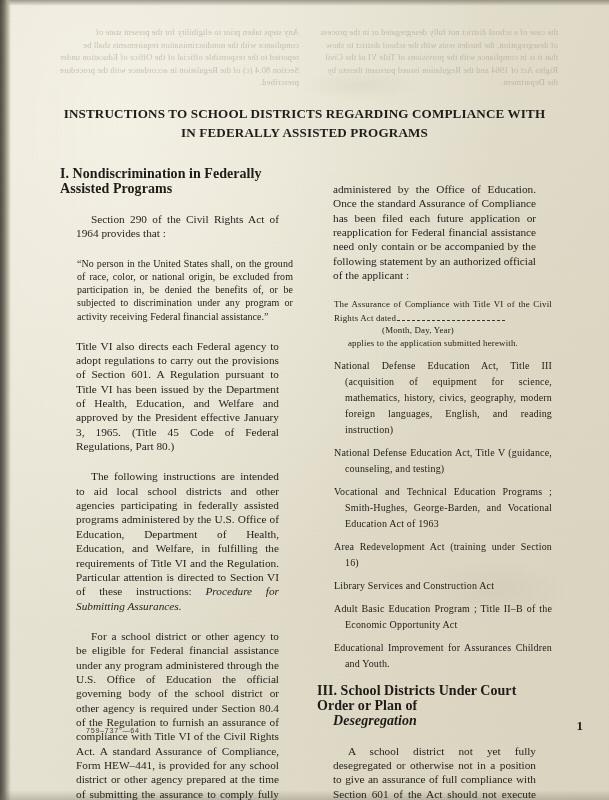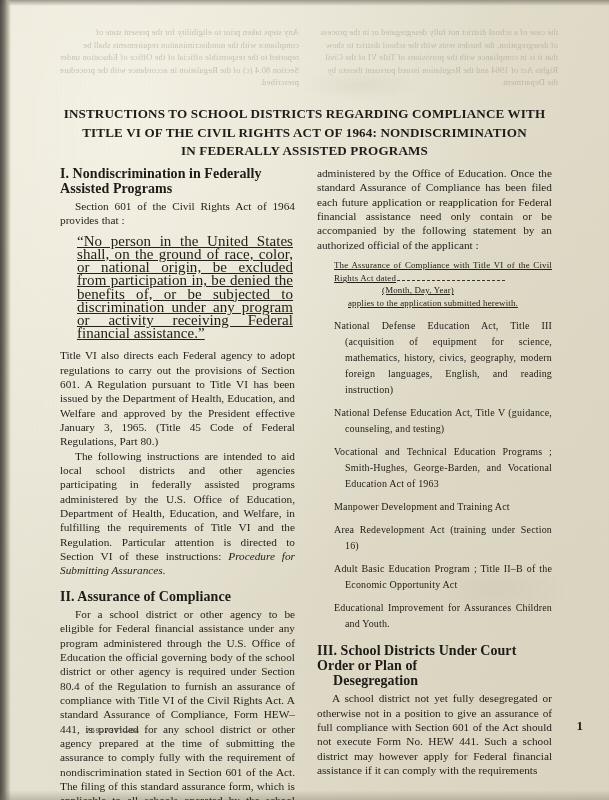--- a/index.html
+++ b/index.html
@@ -107,57 +107,55 @@
 
   h2.sec {
     font-size: 14px;
     font-weight: bold;
     line-height: 15px;
     margin: 0 0 3px 0;
     color: #1d1b17;
     letter-spacing: .05px;
   }
   h2.sec.spaced { margin-top: 11px; }
-  h2.sec .hang { display: block; padding-left: 16px; }
+  h2.sec .hang { display: block; padding-left: 16px; font-style: italic; }
 
   p.body {
-    margin: 0;
+    margin: 16px;
     font-size: 11.3px;
     line-height: 14.35px;
     text-align: justify;
     text-justify: inter-word;
     color: #201e19;
     text-indent: 15px;
     letter-spacing: -.02px;
     word-spacing: .1px;
   }
   p.body.noind { text-indent: 0; }
   p.body i { font-style: italic; }
 
   blockquote.quote {
     margin: 7px 0 8px 0;
     padding-left: 17px;
     padding-right: 2px;
-    font-size: 15px;
+    font-size: 10px;
     line-height: 13.2px;
     text-align: justify;
     color: #232019;
     letter-spacing: .05px;
-    text-decoration: underline;
   }
 
   .assurance {
     margin: 7px 0 8px 0;
     padding-left: 17px;
     font-size: 8.9px;
     line-height: 13.1px;
     color: #232019;
     letter-spacing: .18px;
     text-align: justify;
-    text-decoration: underline;
   }
   .assurance .rule {
     display: inline-block;
     width: 108px;
     border-bottom: 1px dashed #3a352c;
     height: 7px;
     margin: 0 1px;
     vertical-align: baseline;
   }
   .assurance .mdy {
@@ -233,61 +231,59 @@
 
   <div class="bleed">
     <div class="bcol">the case of a school district not fully desegregated or in the process of desegregation, the burden rests with the school district to show that it is in compliance with the provisions of Title VI of the Civil Rights Act of 1964 and the Regulation issued pursuant thereto by the Department.</div>
     <div class="bcol">Any steps taken prior to eligibility for the present state of compliance with the nondiscrimination requirements shall be reported to the responsible official of the Office of Education under Section 80.4 (c) of the Regulation in accordance with the procedure prescribed.</div>
   </div>
 
   <div class="content">
 
     <div class="title">
       <span class="l2">INSTRUCTIONS TO SCHOOL DISTRICTS REGARDING COMPLIANCE WITH</span>
-      <span class="l2">TITLE VI OF THE CIVIL RIGHTS ACT OF 1964: NONDISCRIMINATION</span>
       <span class="l2">IN FEDERALLY ASSISTED PROGRAMS</span>
     </div>
 
     <div class="cols">
 
       <div class="col">
 
         <h2 class="sec">I. Nondiscrimination in Federally Assisted Programs</h2>
 
-        <p class="body">Section 601 of the Civil Rights Act of 1964 provides that :</p>
+        <p class="body">Section 290 of the Civil Rights Act of 1964 provides that :</p>
 
         <blockquote class="quote">“No person in the United States shall, on the ground of race, color, or national origin, be excluded from participation in, be denied the benefits of, or be subjected to discrimination under any program or activity receiving Federal financial assistance.”</blockquote>
 
         <p class="body noind">Title VI also directs each Federal agency to adopt regulations to carry out the provisions of Section 601.  A Regulation pursuant to Title VI has been issued by the Department of Health, Education, and Welfare and approved by the President effective January 3, 1965.  (Title 45 Code of Federal Regulations, Part 80.)</p>
 
         <p class="body"><span>The following instructions are intended to aid local school districts and other agencies participating in federally assisted programs administered by the U.S. Office of Education, Department of Health, Education, and Welfare, in fulfilling the requirements of Title VI and the Regulation. Particular attention is directed to Section VI of these instructions: </span><i>Procedure for Submitting Assurances.</i></p>
 
-        <h2 class="sec spaced">II. Assurance of Compliance</h2>
 
         <p class="body">For a school district or other agency to be eligible for Federal financial assistance under any program administered through the U.S. Office of Education the official governing body of the school district or other agency is required under Section 80.4 of the Regulation to furnish an assurance of compliance with Title VI of the Civil Rights Act. A standard Assurance of Compliance, Form HEW–441, is provided for any school district or other agency prepared at the time of submitting the assurance to comply fully with the requirement of nondiscrimination stated in Section 601 of the Act.  The filing of this standard assurance form, which is applicable to all schools operated by the school district, satisfies the assurance requirement for all programs of Federal financial assistance</p>
 
       </div>
 
       <div class="col">
 
         <p class="body noind">administered by the Office of Education.  Once the standard Assurance of Compliance has been filed each future application or reapplication for Federal financial assistance need only contain or be accompanied by the following statement by an authorized official of the applicant :</p>
 
         <div class="assurance">
           <span>The Assurance of Compliance with Title VI of the Civil Rights Act dated</span><span class="rule"></span>
           <span class="mdy">(Month, Day, Year)</span>
           <span class="applies">applies to the application submitted herewith.</span>
         </div>
 
 
         <ul class="acts">
           <li>National Defense Education Act, Title III (acquisition of equipment for science, mathematics, history, civics, geography, modern foreign languages, English, and reading instruction)</li>
           <li>National Defense Education Act, Title V (guidance, counseling, and testing)</li>
           <li>Vocational and Technical Education Programs ; Smith-Hughes, George-Barden, and Vocational Education Act of 1963</li>
-          <li>Manpower Development and Training Act</li>
           <li>Area Redevelopment Act (training under Section 16)</li>
+          <li>Library Services and Construction Act</li>
           <li>Adult Basic Education Program ; Title II–B of the Economic Opportunity Act</li>
           <li>Educational Improvement for Assurances Children and Youth.</li>
         </ul>
 
         <h2 class="sec spaced"><span>III. School Districts Under Court Order or Plan of</span><span class="hang">Desegregation</span></h2>
 
         <p class="body">A school district not yet fully desegregated or otherwise not in a position to give an assurance of full compliance with Section 601 of the Act should not execute Form No. HEW 441.  Such a school district may however apply for Federal financial assistance if it can comply with the requirements</p>
 
       </div>
 

